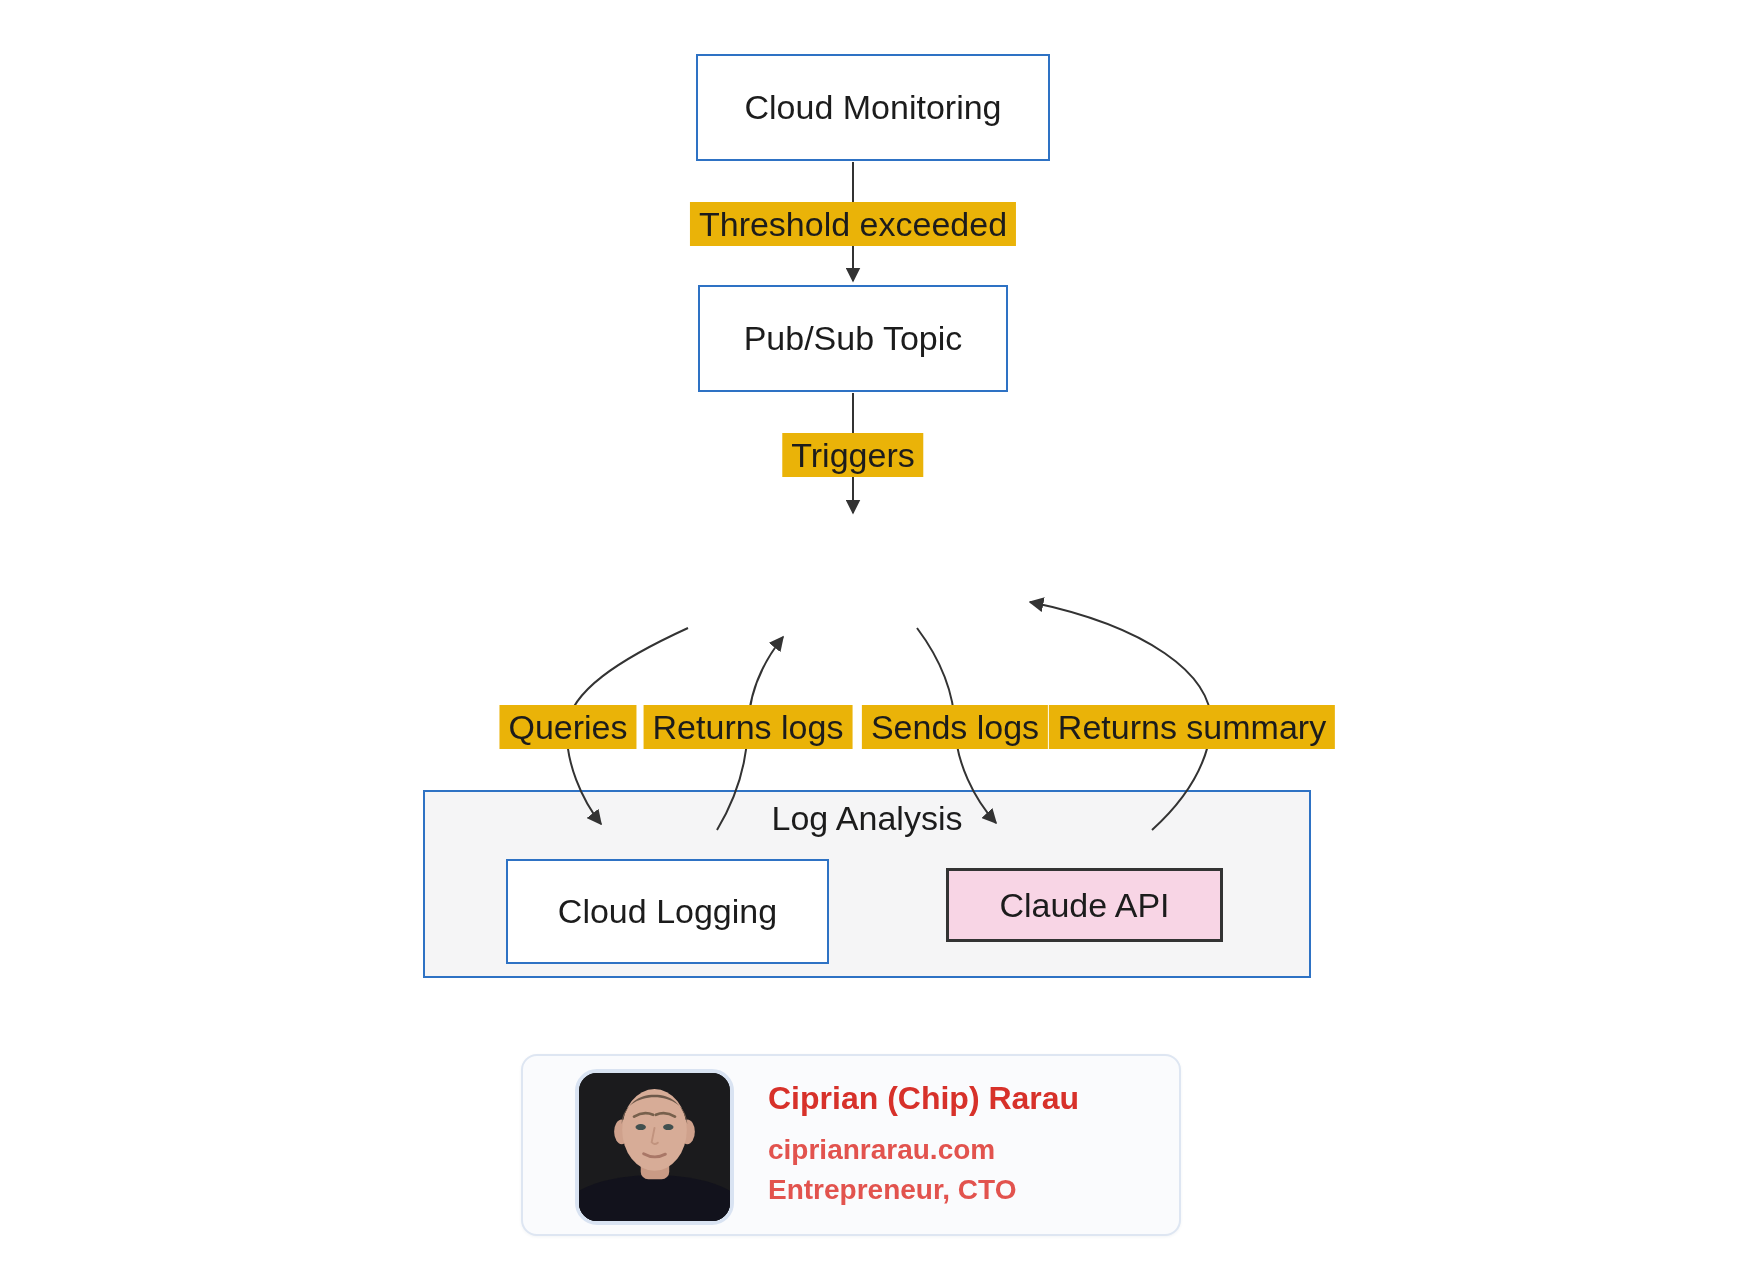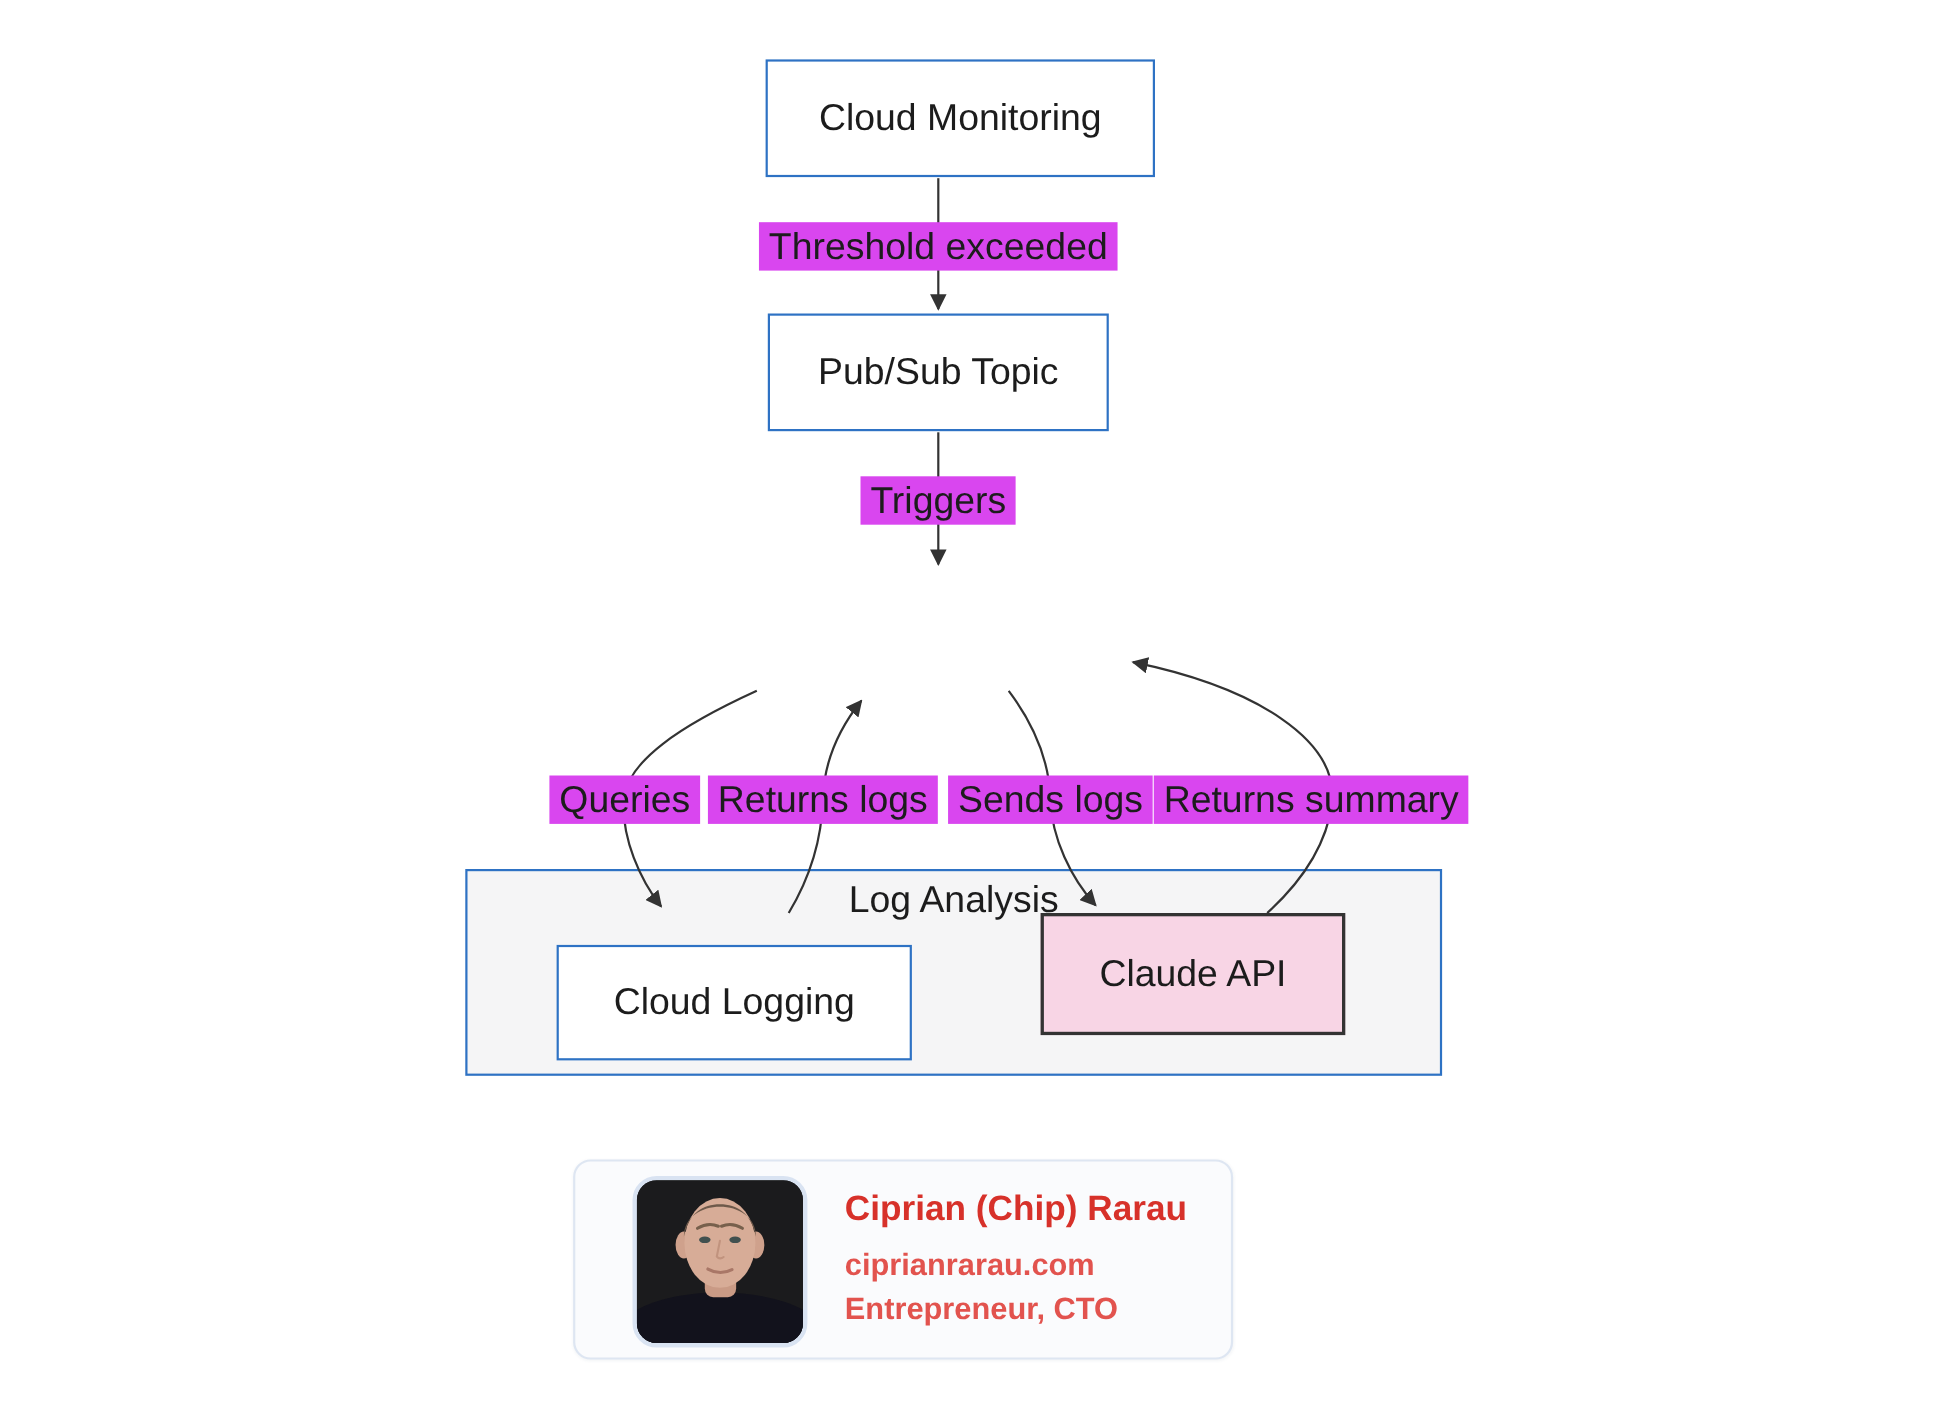--- a/index.html
+++ b/index.html
@@ -25,25 +25,25 @@
   .edge-path{fill:none;stroke:var(--edge-color);stroke-width:2px;}
 
   
   .node{position:absolute;display:flex;align-items:center;justify-content:center;
         background:var(--node-fill);border:2px solid var(--node-border);
         font-size:34px;white-space:nowrap;z-index:3;}
   .node.green{background:var(--function-fill);border:5px solid var(--function-border);}
   .node.pink{background:var(--claude-fill);border:3px solid var(--claude-border);}
 
   
-  .edge-label{position:absolute;transform:translate(-50%,-50%);background:#d946ef;
+  .edge-label{position:absolute;transform:translate(-50%,-50%);background:#eab308;
               padding:3px 9px;font-size:34px;line-height:38px;white-space:nowrap;z-index:3;}
 
   
-  .card{position:absolute;left:521px;top:1054px;width:600px;height:182px;
+  .card{position:absolute;left:521px;top:1054px;width:660px;height:182px;
         background:var(--card-bg);border:2px solid var(--card-border);border-radius:16px;
         box-shadow:0 1px 3px rgba(30,60,110,0.06);z-index:3;}
   .card-photo{position:absolute;left:52px;top:13px;width:159px;height:156px;
               border:4px solid #d9e3f2;border-radius:22px;overflow:hidden;background:#1b1b1d;}
   .card-photo svg{display:block;width:100%;height:100%;}
   .card-text{position:absolute;left:245px;top:22px;}
   .card-name{font-size:32px;line-height:40px;font-weight:bold;color:var(--card-name-red);margin-bottom:12px;white-space:nowrap;}
   .card-site{font-size:28px;line-height:40px;font-weight:bold;color:var(--card-link-red);text-decoration:none;display:block;white-space:nowrap;}
   .card-role{font-size:28px;line-height:40px;font-weight:bold;color:var(--card-link-red);white-space:nowrap;}
 </style>
@@ -77,21 +77,21 @@
 
   <div class="node" style="left:698px;top:285px;width:310px;height:107px;">
     <span>Pub/Sub Topic</span>
   </div>
 
 
   <div class="node" style="left:506px;top:859px;width:323px;height:105px;">
     <span>Cloud Logging</span>
   </div>
 
-  <div class="node pink" style="left:946px;top:830px;width:277px;height:111px;">
+  <div class="node pink" style="left:946px;top:868px;width:277px;height:74px;">
     <span>Claude API</span>
   </div>
 
   <div class="edge-label" style="left:853px;top:224px;">Threshold exceeded</div>
   <div class="edge-label" style="left:853px;top:455px;">Triggers</div>
   <div class="edge-label" style="left:568px;top:727px;">Queries</div>
   <div class="edge-label" style="left:748px;top:727px;">Returns logs</div>
   <div class="edge-label" style="left:955px;top:727px;">Sends logs</div>
   <div class="edge-label" style="left:1192px;top:727px;">Returns summary</div>
 

